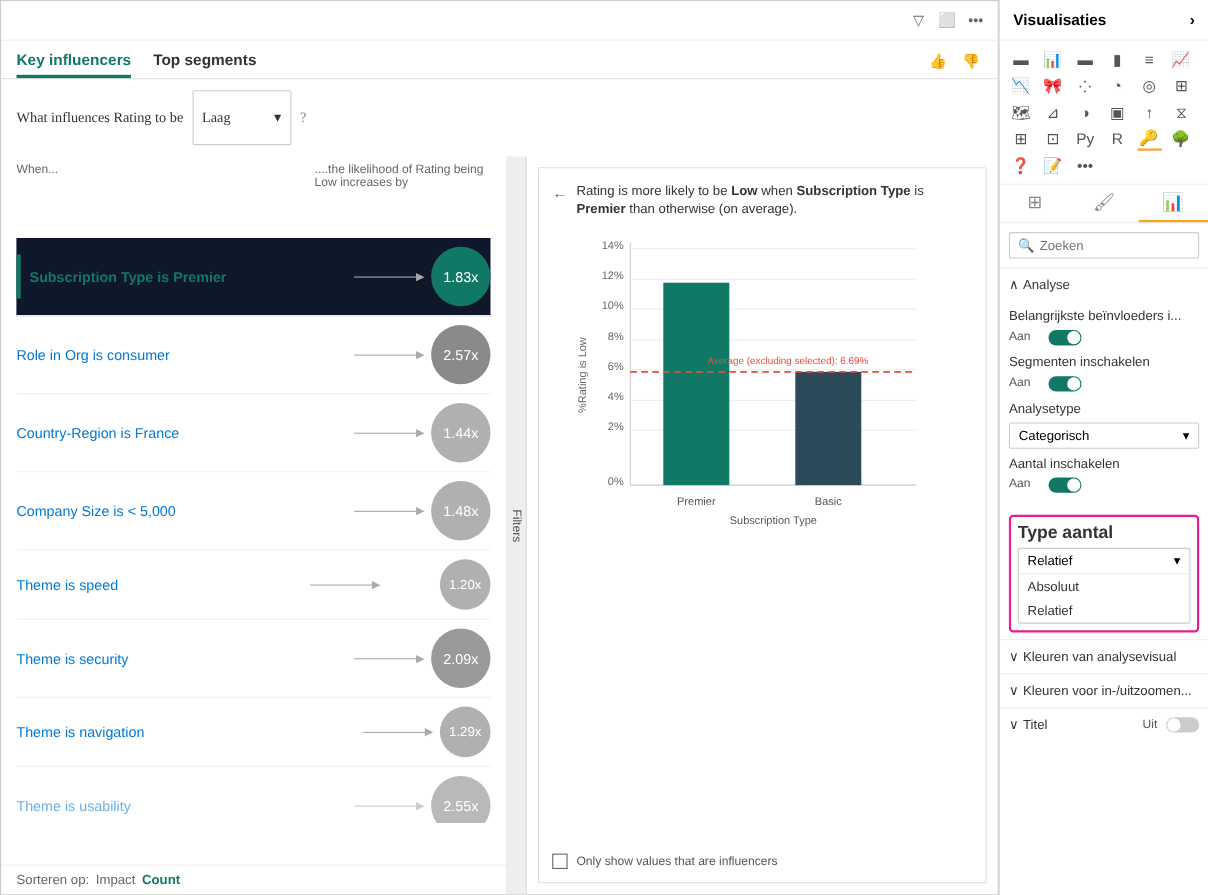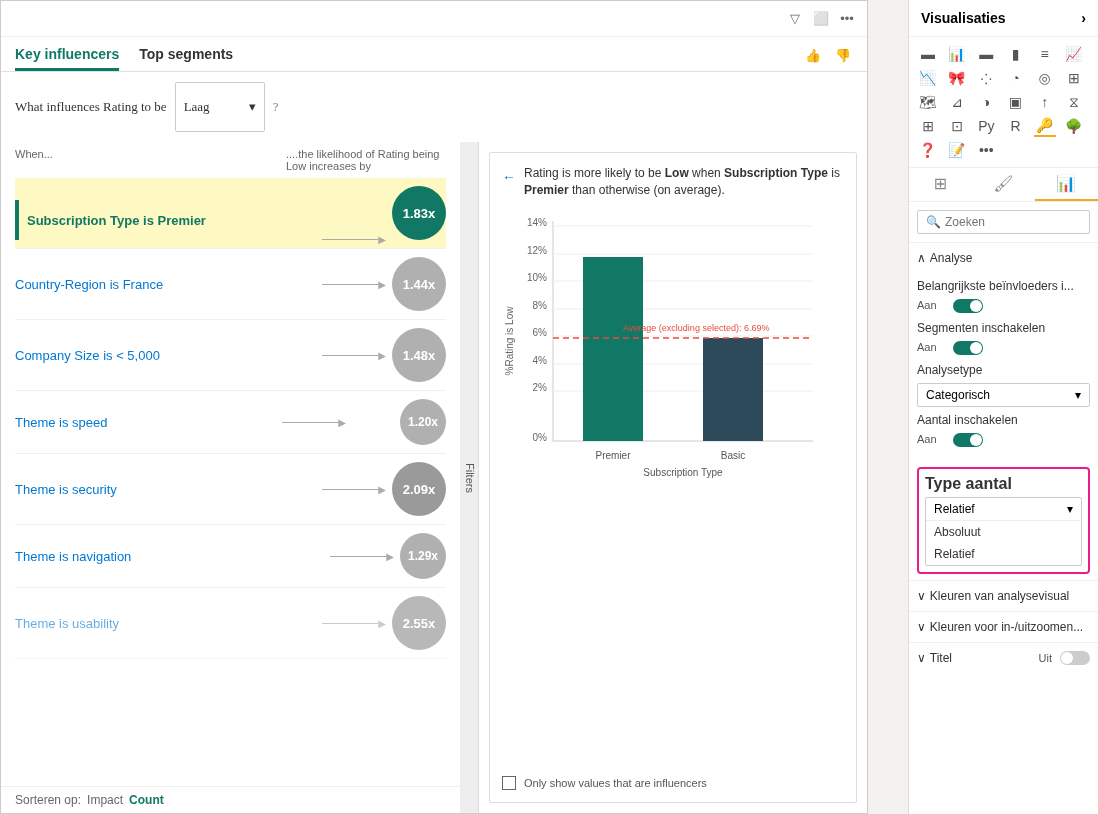--- a/index.html
+++ b/index.html
@@ -92,20 +92,21 @@
       overflow: hidden;
       position: relative;
     }
 
     .left-panel {
       width: 460px;
       display: flex;
       flex-direction: column;
       overflow: hidden;
       border-right: 1px solid #eee;
+      gap: 38px;
     }
 
     .column-headers {
       display: flex;
       padding: 6px 14px;
       font-size: 11px;
       color: #666;
     }
 
     .col-when { flex: 1; }
@@ -165,21 +166,21 @@
     }
 
     .bubble {
       width: 54px;
       height: 54px;
       border-radius: 50%;
       display: flex;
       align-items: center;
       justify-content: center;
       font-size: 13px;
-      font-weight: 700;
+      font-weight: 400;
       color: #fff;
       flex-shrink: 0;
     }
 
     .bubble.teal { background: #117865; }
     .bubble.gray { background: #8a8a8a; }
     .bubble.gray-light { background: #b0b0b0; }
     .bubble.gray-med { background: #9a9a9a; }
 
     .sort-bar {
@@ -264,21 +265,20 @@
     }
 
     
     .right-sidebar {
       width: 190px;
       background: #fff;
       border-left: 1px solid #ddd;
       display: flex;
       flex-direction: column;
       overflow-y: auto;
-      margin-left: 40px;
     }
 
     .sidebar-header {
       display: flex;
       align-items: center;
       justify-content: space-between;
       padding: 10px 12px;
       font-size: 14px;
       font-weight: 600;
       border-bottom: 1px solid #eee;
@@ -516,29 +516,34 @@
 
     <div class="left-panel">
 
       <div class="column-headers">
         <div class="col-when">When...</div>
         <div class="col-likelihood">....the likelihood of Rating being Low increases by</div>
       </div>
 
       <div class="influencer-list">
 
-        <div class="influencer-item selected" style="background:#fef9c3; padding-left:0;align-items:flex-end;">
+        <div class="influencer-item selected" style="background:#0f172a; padding-left:0;">
           <div style="display:flex;align-items:center;flex:1;">
             <span style="display:inline-block;width:4px;height:40px;background:#117865;margin-right:8px;flex-shrink:0;"></span>
             <span class="influencer-label selected">Subscription Type is Premier</span>
           </div>
           <div class="arrow-line"></div>
           <div class="bubble teal">1.83x</div>
         </div>
 
+        <div class="influencer-item">
+          <span class="influencer-label">Role in Org is consumer</span>
+          <div class="arrow-line"></div>
+          <div class="bubble gray">2.57x</div>
+        </div>
 
         <div class="influencer-item">
           <span class="influencer-label">Country-Region is France</span>
           <div class="arrow-line"></div>
           <div class="bubble gray-light">1.44x</div>
         </div>
 
         <div class="influencer-item">
           <span class="influencer-label">Company Size is &lt; 5,000</span>
           <div class="arrow-line"></div>

